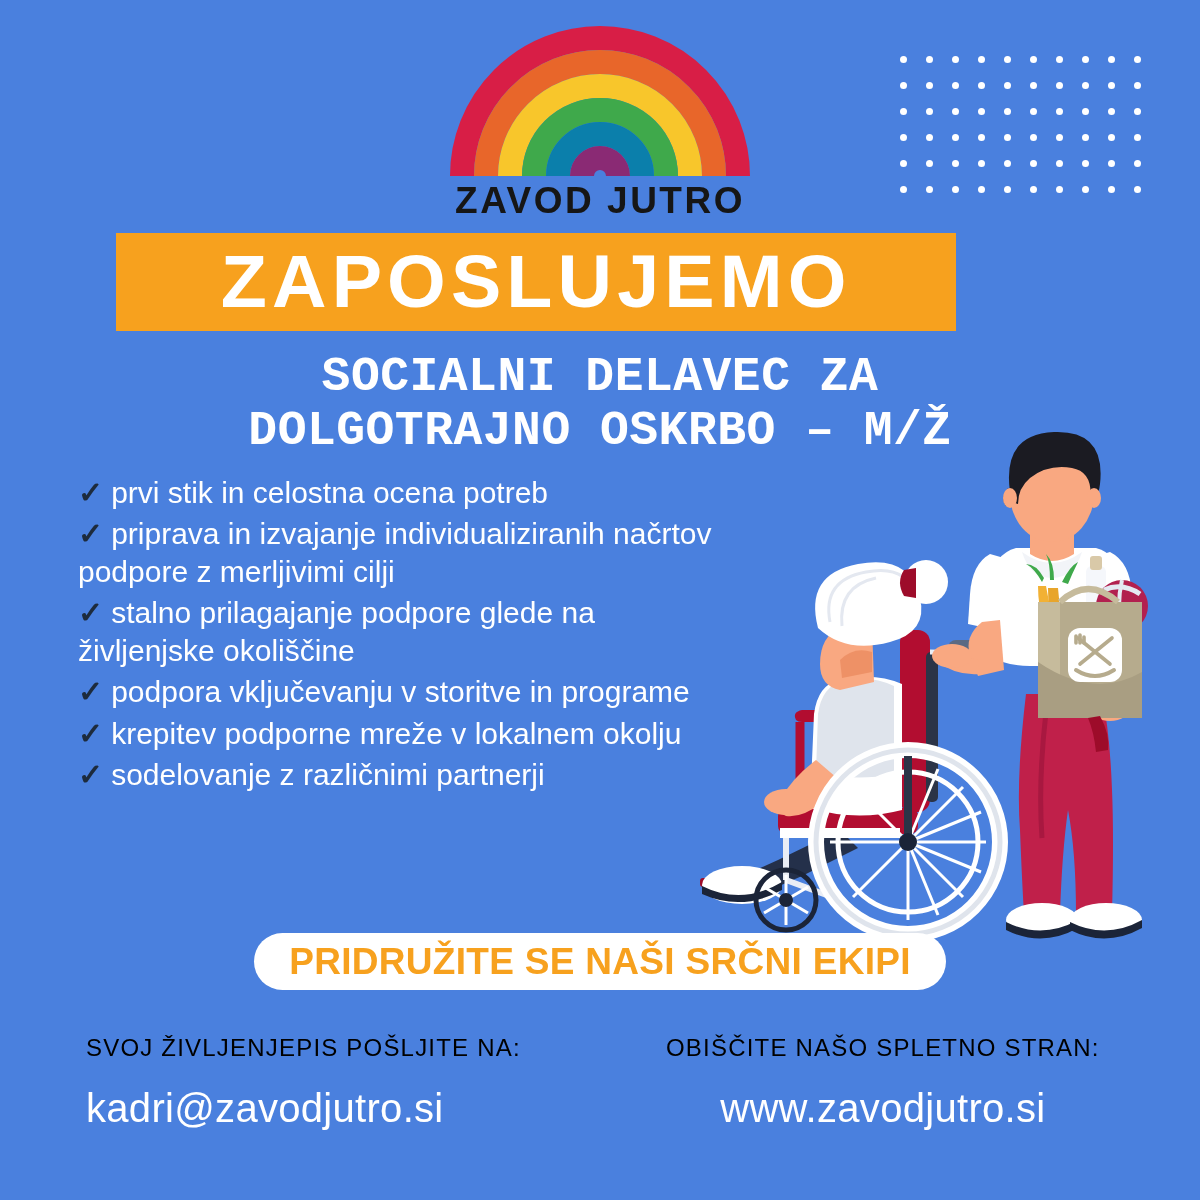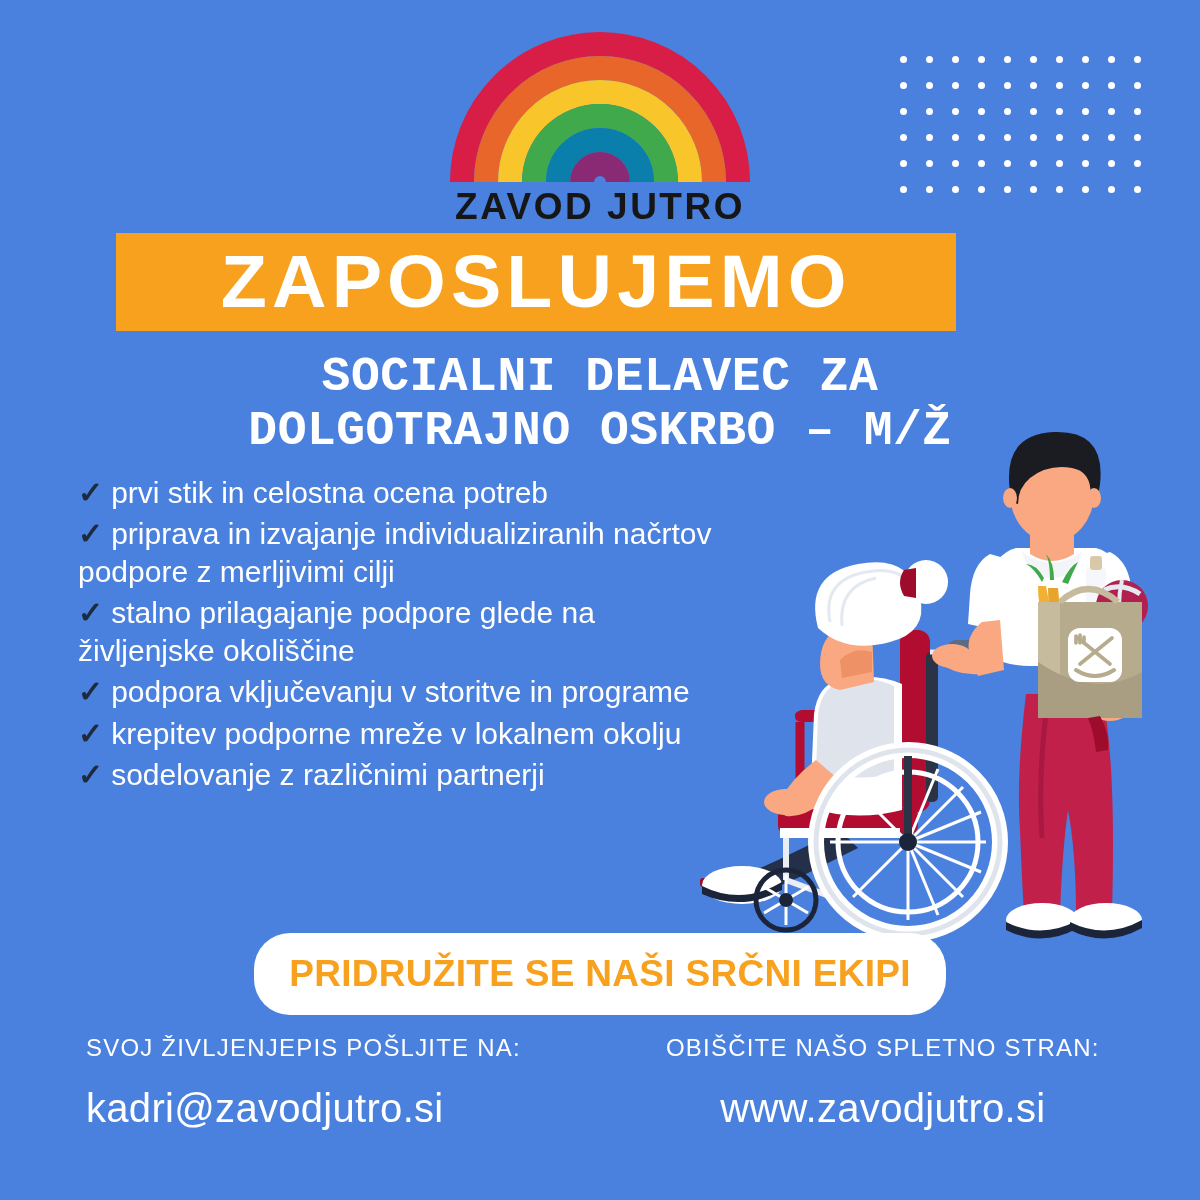--- a/index.html
+++ b/index.html
@@ -32,21 +32,21 @@
     display: block;
     width: 7px;
     height: 7px;
     border-radius: 50%;
     background: #ffffff;
   }
 
   
   #logo-block {
     position: absolute;
-    top: 32px;
+    top: 26px;
     left: 0;
     width: 1200px;
     text-align: center;
   }
   #rainbow-icon { display: block; margin: 0 auto; }
   #logo-wordmark {
     margin-top: 4px;
     font-size: 37px;
     font-weight: 700;
     letter-spacing: 2.5px;
@@ -124,41 +124,41 @@
     width: 500px;
     height: 520px;
   }
 
   
   #cta-pill {
     position: absolute;
     top: 933px;
     left: 254px;
     width: 692px;
-    height: 82px;
+    height: 57px;
     background: #ffffff;
     border-radius: 36px;
     display: flex;
     align-items: center;
     justify-content: center;
   }
   #cta-pill-text {
     color: #f7a11e;
     font-size: 37px;
     font-weight: 900;
     letter-spacing: 0.3px;
     font-family: "Liberation Sans", sans-serif;
   }
 
   
   .footer-col { position: absolute; }
   #footer-email-col { top: 1034px; left: 86px; }
   #footer-web-col   { top: 1034px; left: 666px; text-align: center; }
   .footer-label {
-    color: #ffffff;
+    color: #000000;
     font-size: 24px;
     font-weight: 400;
     letter-spacing: 1.2px;
     font-family: "Liberation Sans", sans-serif;
   }
   .footer-value {
     margin-top: 24px;
     color: #ffffff;
     font-size: 40px;
     font-weight: 400;

